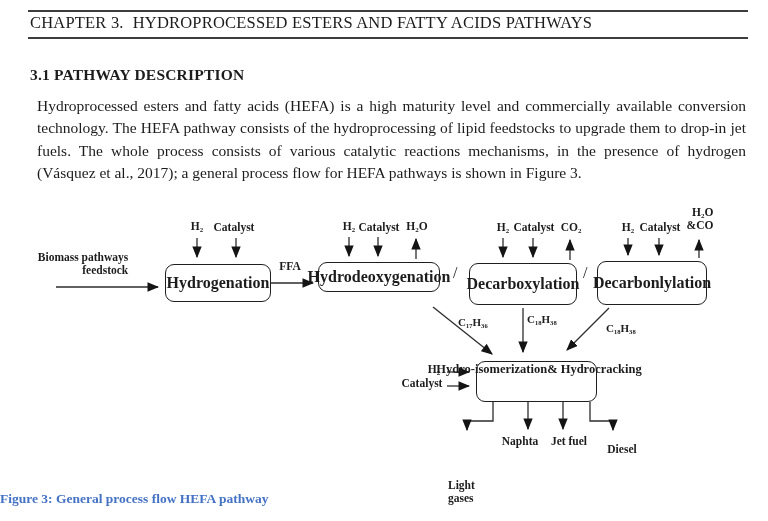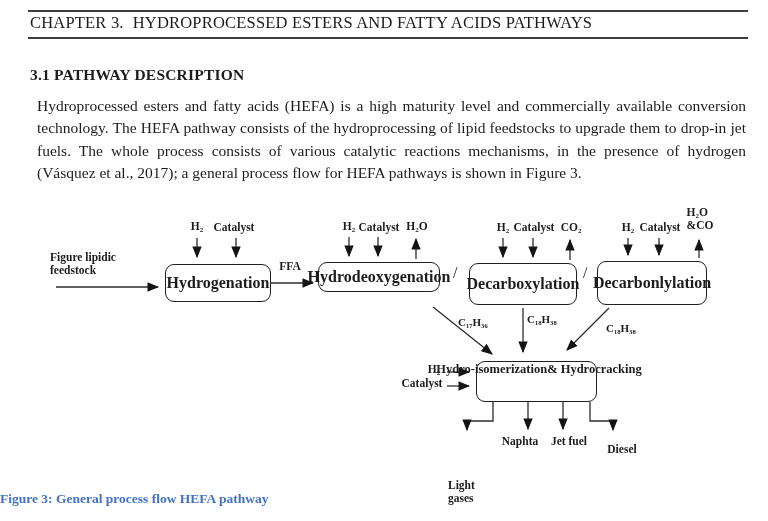--- a/index.html
+++ b/index.html
@@ -39,21 +39,21 @@
   .pbox-2{left:318px;top:262px;width:122px;height:30px;font-size:16px;}
   .pbox-3{left:469px;top:263px;width:108px;height:42px;}
   .pbox-4{left:597px;top:261px;width:110px;height:44px;}
   .pbox-5{left:476px;top:361px;width:121px;height:41px;
           flex-direction:row;align-items:flex-start;justify-content:center;
           padding-left:5px;line-height:15px;font-size:12.5px;text-align:left;}
   .lbl{
     position:absolute;font-weight:bold;font-size:11.5px;line-height:13px;
     white-space:nowrap;
   }
-  .lbl-c{transform:translateX(-50%);text-align:left;}
+  .lbl-c{transform:translateX(-50%);text-align:right;}
   .chem{font-size:11px;}
   .slash{font-size:16px;font-weight:normal;}
   .figure-caption{
     position:absolute;left:0;top:491px;width:768px;
     font-weight:bold;font-size:13.5px;
   }
 </style>
 </head>
 <body>
 
@@ -110,21 +110,21 @@
     </div>
   <div class="pbox pbox-4">
       <span>Decarbonlylation</span>
     </div>
   <div class="pbox pbox-5">
     <span>Hydro-isomerization</span>
     <span>&amp; Hydrocracking</span>
   </div>
 
   <div class="lbl lbl-c" style="left:83px;top:251px;">
-    <div>Figure lipidic</div>
+    <div>Biomass pathways</div>
     <div>feedstock</div>
   </div>
 
   <div class="lbl lbl-c" style="left:197px;top:220px;">H₂</div>
   <div class="lbl lbl-c" style="left:234px;top:221px;">Catalyst</div>
 
   <div class="lbl lbl-c" style="left:349px;top:220px;">H₂</div>
   <div class="lbl lbl-c" style="left:379px;top:221px;">Catalyst</div>
   <div class="lbl lbl-c" style="left:417px;top:220px;">H₂O</div>
 

